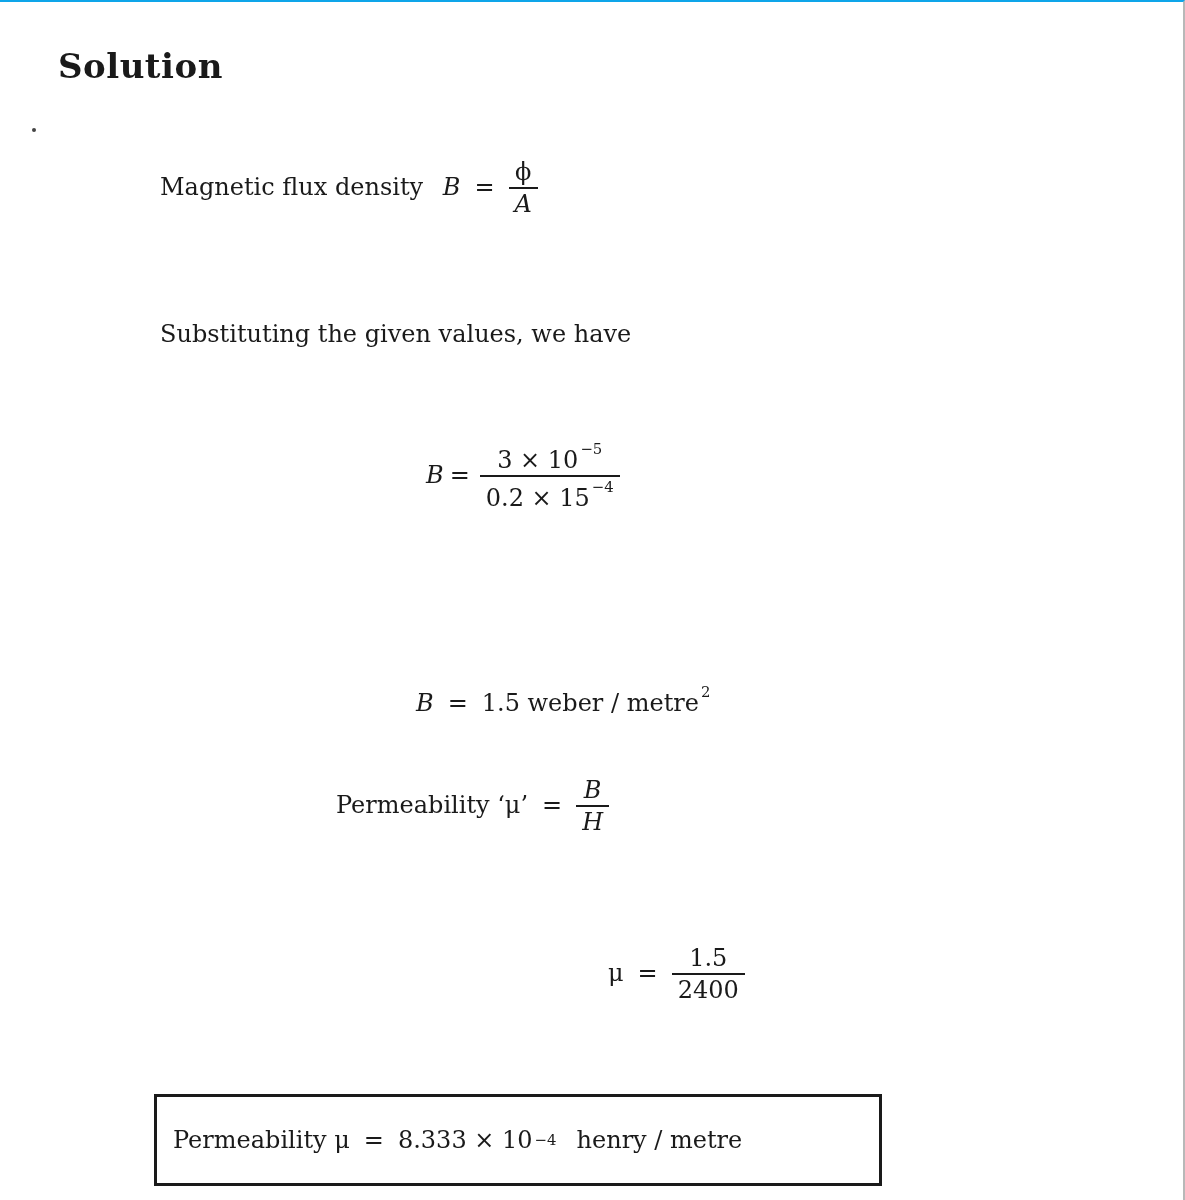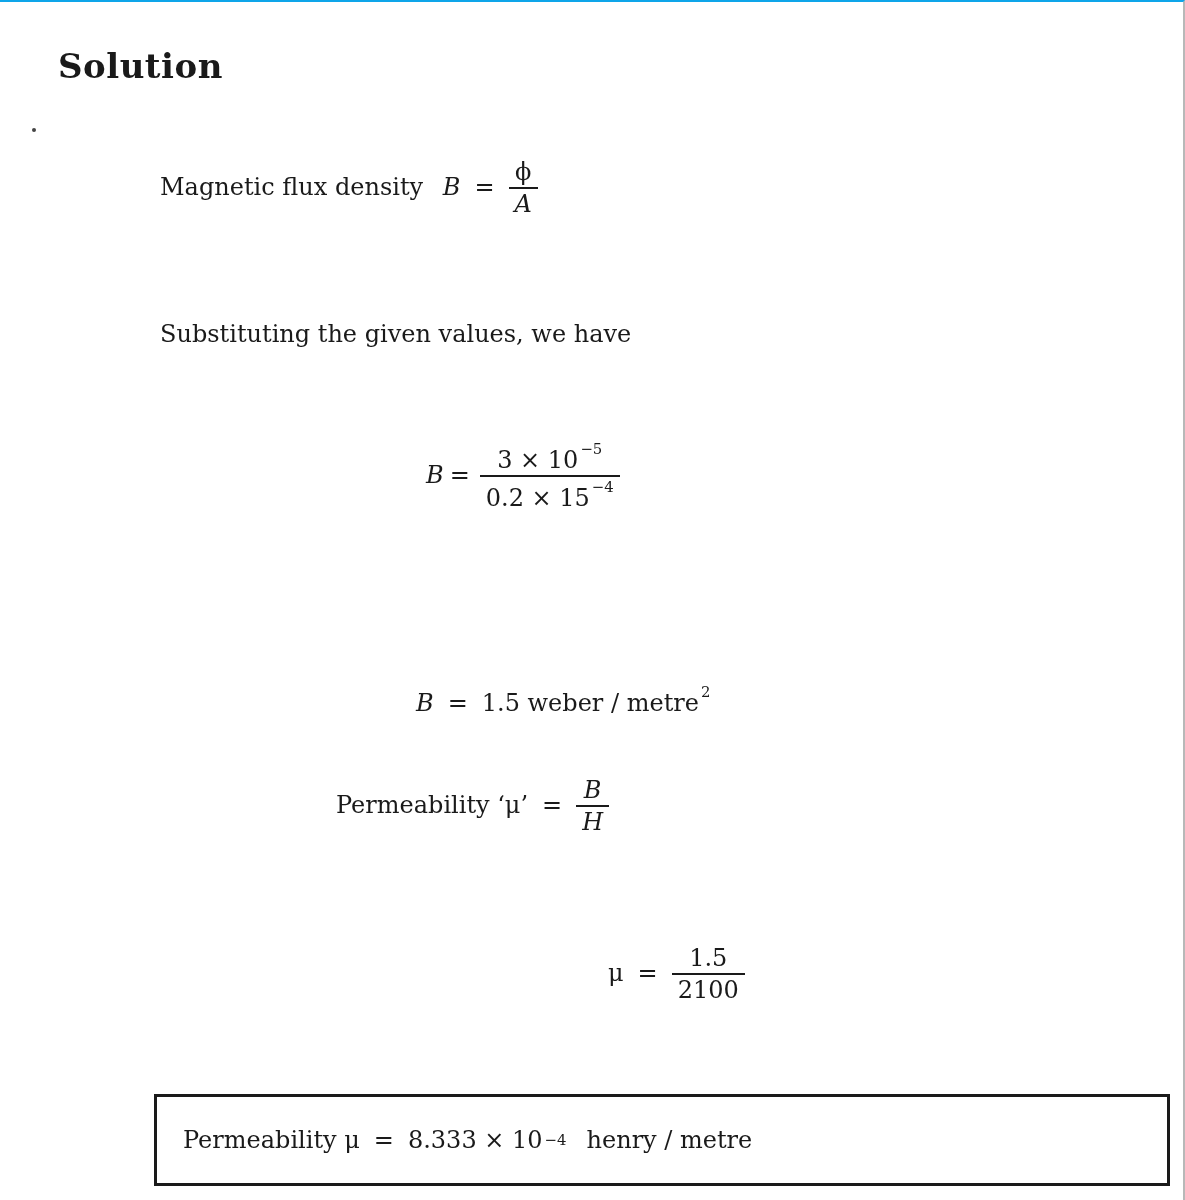--- a/index.html
+++ b/index.html
@@ -27,25 +27,25 @@
     .frac {
       display: inline-flex; flex-direction: column; align-items: center;
       vertical-align: middle;
     }
     .frac .num, .frac .den { line-height: 1.0; padding: 0 6px; }
     .frac .bar { height: 2px; background: #1a1a1a; width: 100%; margin: 3px 0; }
     sup { font-size: 0.62em; vertical-align: 0.95em; margin-left: 2px; }
     .dot { position: absolute; width: 4px; height: 4px; border-radius: 50%; background: #444; }
     .box {
       left: 154px; top: 1092px;
-      width: 1016px; height: 92px;
+      width: 728px; height: 92px;
       border: 3px solid #1a1a1a;
       box-sizing: border-box;
       display: flex; align-items: center;
-      padding-left: 26px;
+      padding-left: 16px;
     }
   </style>
 </head>
 <body>
 
 <div class="page">
 
   <div class="abs heading">Solution</div>
 
   <span class="dot" style="left:32px; top:126px;"></span>
@@ -78,21 +78,21 @@
       <span class="num it">B</span>
       <span class="bar"></span>
       <span class="den it">H</span>
     </span>
   </div>
 
   <div class="abs line" style="left:608px; top:944px;">
     <span>μ</span><span class="eq">=</span><span class="frac">
       <span class="num">1.5</span>
       <span class="bar"></span>
-      <span class="den">2100</span>
+      <span class="den">2400</span>
     </span>
   </div>
 
   <div class="abs box line">
     <span>Permeability μ</span>
       <span class="eq">=</span>
       <span>8.333 × 10</span>
       <sup>−4</sup>
       <span style="margin-left:20px;">henry / metre</span>
   </div>

